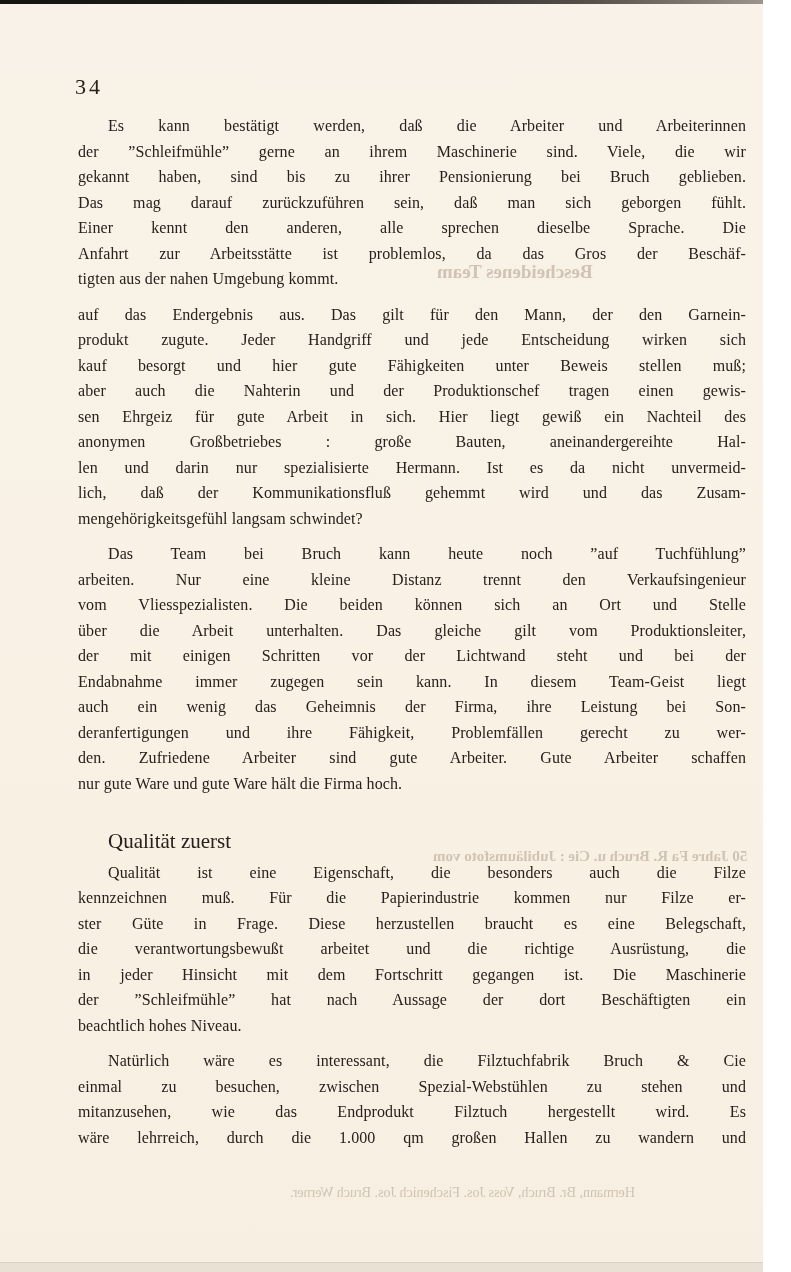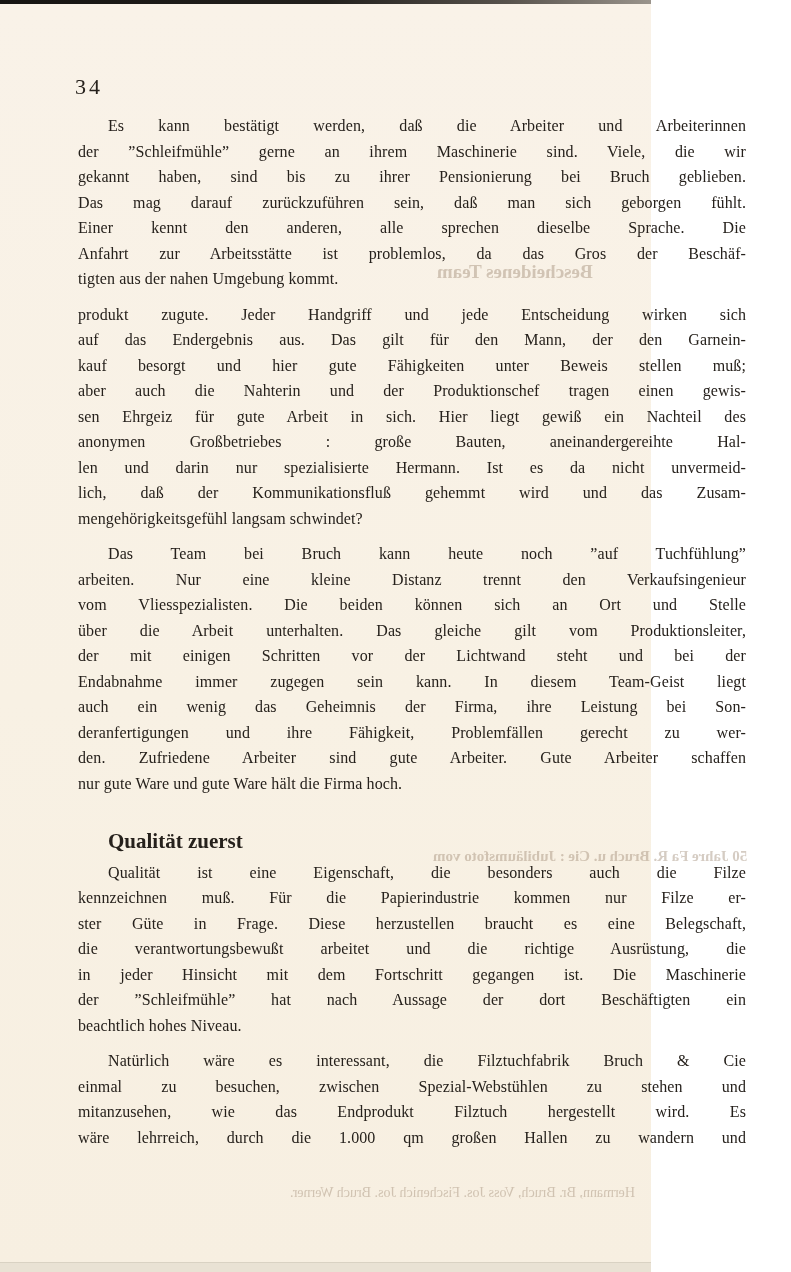--- a/index.html
+++ b/index.html
@@ -3,21 +3,21 @@
 <meta charset="utf-8">
 <style>
   html, body { margin: 0; padding: 0; }
   body {
     width: 791px; height: 1272px;
     background: #ffffff;
     overflow: hidden;
   }
   .page {
     position: relative;
-    width: 651px; height: 1272px;
+    width: 763px; height: 1272px;
     background: linear-gradient(180deg, #f9f2e8 0%, #f8f1e4 55%, #f7efe1 100%);
     font-family: "Liberation Serif", "DejaVu Serif", serif;
     color: #26211c;
   }
   .top-edge {
     position: absolute; top: 0; left: 0; right: 0; height: 4px;
     background: linear-gradient(90deg, #161412 0%, #22201d 50%, #57524c 78%, #9a948c 100%);
   }
   .bottom-edge {
     position: absolute; bottom: 0; left: 0; right: 0; height: 9px;
@@ -39,21 +39,21 @@
     line-height: 25.5px;
     text-align: justify;
     text-align-last: justify;
     letter-spacing: 0.1px;
   }
   .line.first { text-indent: 30px; }
   .line.last { text-align-last: left; }
   .heading {
     margin: 33px 0 5px 0;
     font-size: 21px; line-height: 25.5px;
-    font-weight: 700;
+    font-weight: 400;
     text-indent: 30px;
   }
   .heading + .para { margin-top: 0; }
   .ghost-layer { position: absolute; inset: 0; pointer-events: none; }
   .ghost {
     position: absolute;
     transform: scaleX(-1);
     color: rgba(150, 128, 106, 0.40);
     filter: blur(0.7px);
     white-space: nowrap;
@@ -73,22 +73,22 @@
       <p class="para">
         <span class="line first">Es kann bestätigt werden, daß die Arbeiter und Arbeiterinnen</span>
         <span class="line">der ”Schleifmühle” gerne an ihrem Maschinerie sind. Viele, die wir</span>
         <span class="line">gekannt haben, sind bis zu ihrer Pensionierung bei Bruch geblieben.</span>
         <span class="line">Das mag darauf zurückzuführen sein, daß man sich geborgen fühlt.</span>
         <span class="line">Einer kennt den anderen, alle sprechen dieselbe Sprache. Die</span>
         <span class="line">Anfahrt zur Arbeitsstätte ist problemlos, da das Gros der Beschäf-</span>
         <span class="line last">tigten aus der nahen Umgebung kommt.</span>
       </p>
       <p class="para">
+        <span class="line">auf das Endergebnis aus. Das gilt für den Mann, der den Garnein-</span>
         <span class="line">produkt zugute. Jeder Handgriff und jede Entscheidung wirken sich</span>
-        <span class="line">auf das Endergebnis aus. Das gilt für den Mann, der den Garnein-</span>
         <span class="line">kauf besorgt und hier gute Fähigkeiten unter Beweis stellen muß;</span>
         <span class="line">aber auch die Nahterin und der Produktionschef tragen einen gewis-</span>
         <span class="line">sen Ehrgeiz für gute Arbeit in sich. Hier liegt gewiß ein Nachteil des</span>
         <span class="line">anonymen Großbetriebes : große Bauten, aneinandergereihte Hal-</span>
         <span class="line">len und darin nur spezialisierte Hermann. Ist es da nicht unvermeid-</span>
         <span class="line">lich, daß der Kommunikationsfluß gehemmt wird und das Zusam-</span>
         <span class="line last">mengehörigkeitsgefühl langsam schwindet?</span>
       </p>
       <p class="para">
         <span class="line first">Das Team bei Bruch kann heute noch ”auf Tuchfühlung”</span>

